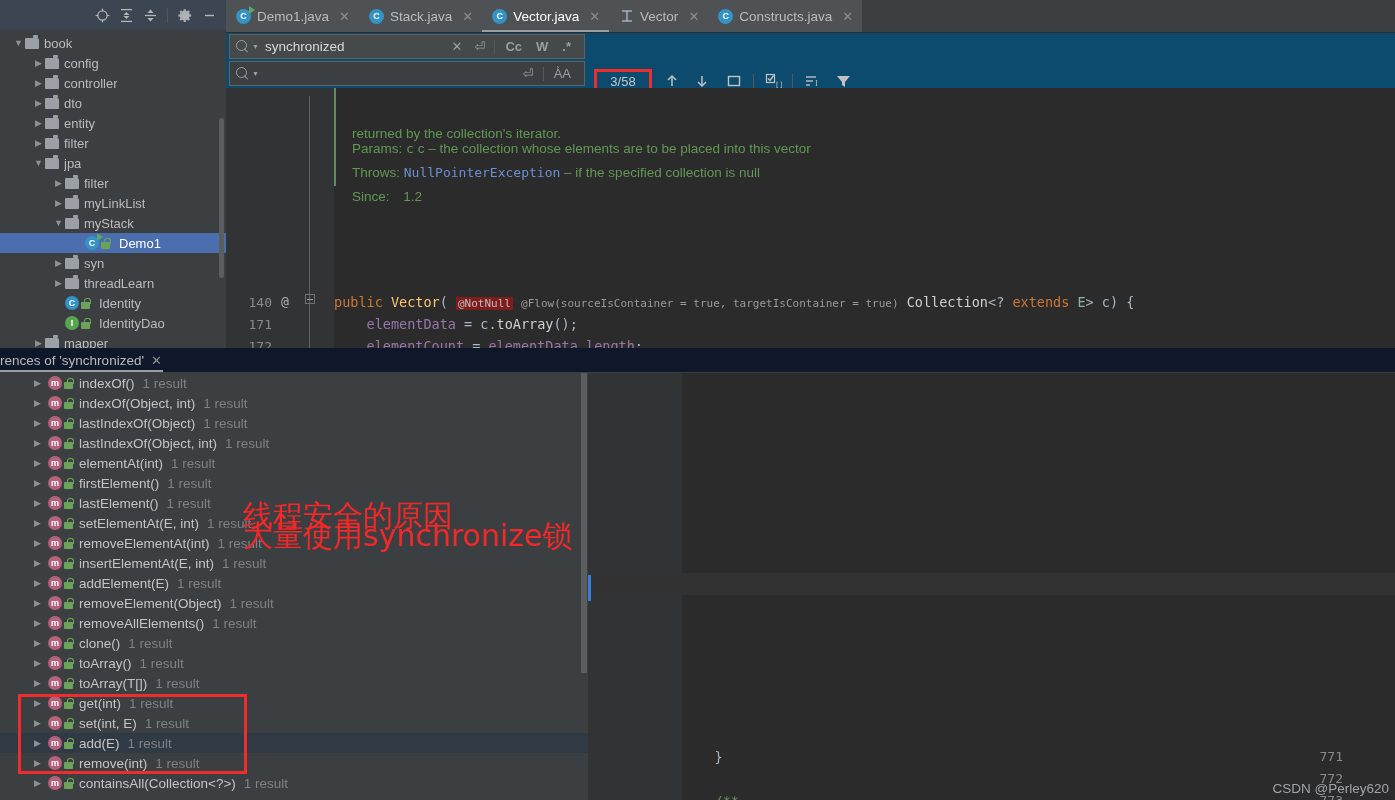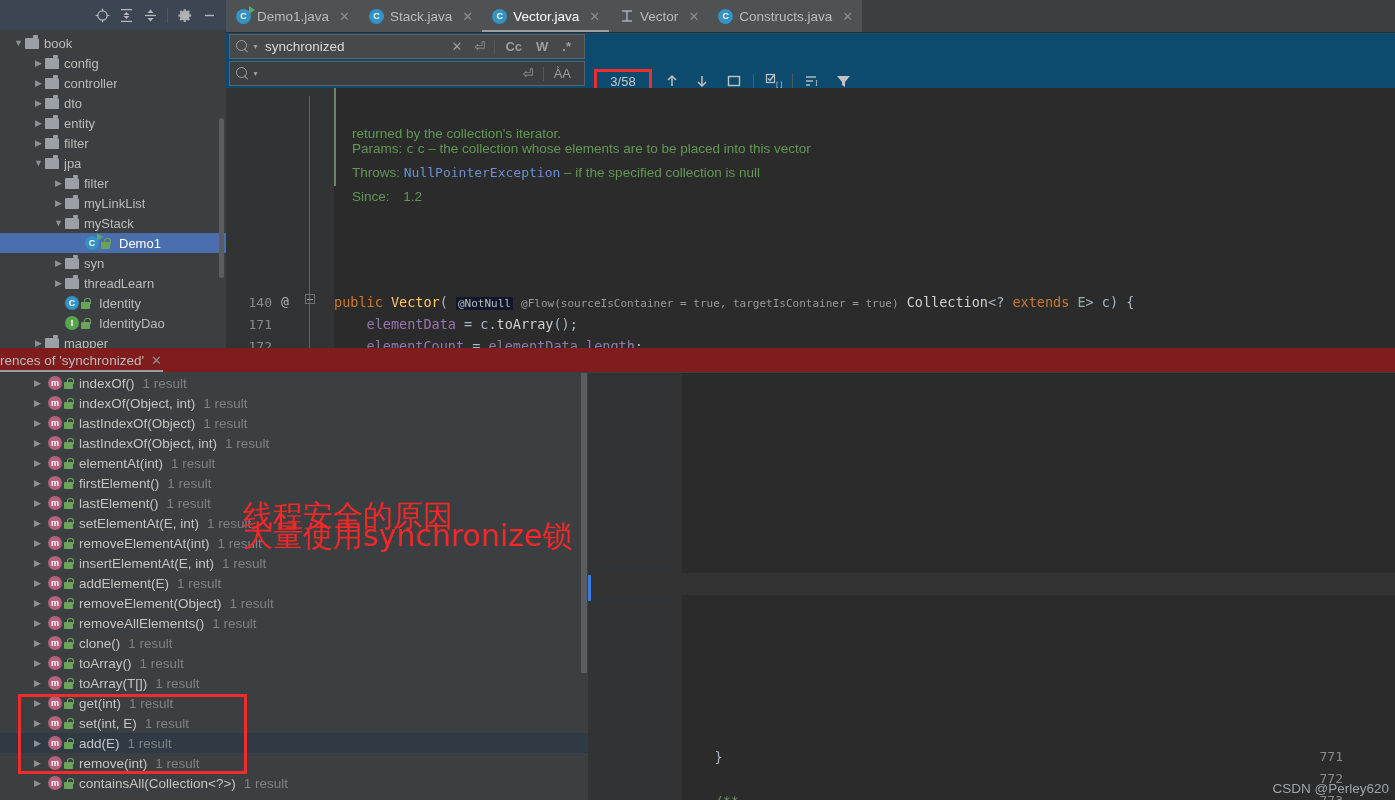--- a/index.html
+++ b/index.html
@@ -154,29 +154,29 @@
   #doc-bar { position:absolute; left:0; top:0; width:2px; height:98px; background:#5f8c5f; }
   .docline { position:absolute; left:18px; font-family:"Liberation Sans",sans-serif;
     font-size:13.5px; color:#629755; white-space:nowrap; }
   .mono { font-family:"DejaVu Sans Mono", monospace; font-size:13px; }
   .blue { color:#6a8fd0; }
   .codeline { position:absolute; left:108px; white-space:pre;
     font-family:"DejaVu Sans Mono", monospace; font-size:13.5px; color:#a9b7c6; }
   .kw { color:#cc7832; }
   .cls { color:#ffc66d; }
   .fld { color:#9876aa; }
-  .anno { color:#bbb; background:#0f172a; border-radius:0; padding:0 2px; font-size:11px; }
+  .anno { color:#bbb; background:#7f1d1d; border-radius:0; padding:0 2px; font-size:11px; }
   .annosm { color:#9a9a9a; font-size:11px; }
 
   
   #bottom-pane {
     position:absolute; left:0; top:348px; width:1395px; height:452px;
     background:#3c3f41;
   }
-  #fr-tabbar { height:24px; background:#7f1d1d; display:flex; align-items:flex-end;
+  #fr-tabbar { height:24px; background:#0f172a; display:flex; align-items:flex-end;
     padding-left:0; position:relative; }
   #fr-tab { display:flex; align-items:center; gap:7px; height:24px; padding:0 8px 0 0;
     color:#bbbbbb; font-size:13.5px; }
   #fr-tab-underline { position:absolute; left:0; bottom:0; width:163px; height:2px; background:#9a9ea1; }
   #fr-list {
     position:absolute; left:0; top:25px; width:588px; bottom:0;
     background:#3c3f41; overflow:hidden;
   }
   .fr-row { height:20px; display:flex; align-items:center; white-space:nowrap;
     font-size:13.5px; color:#bbbbbb; padding-left:34px; }

